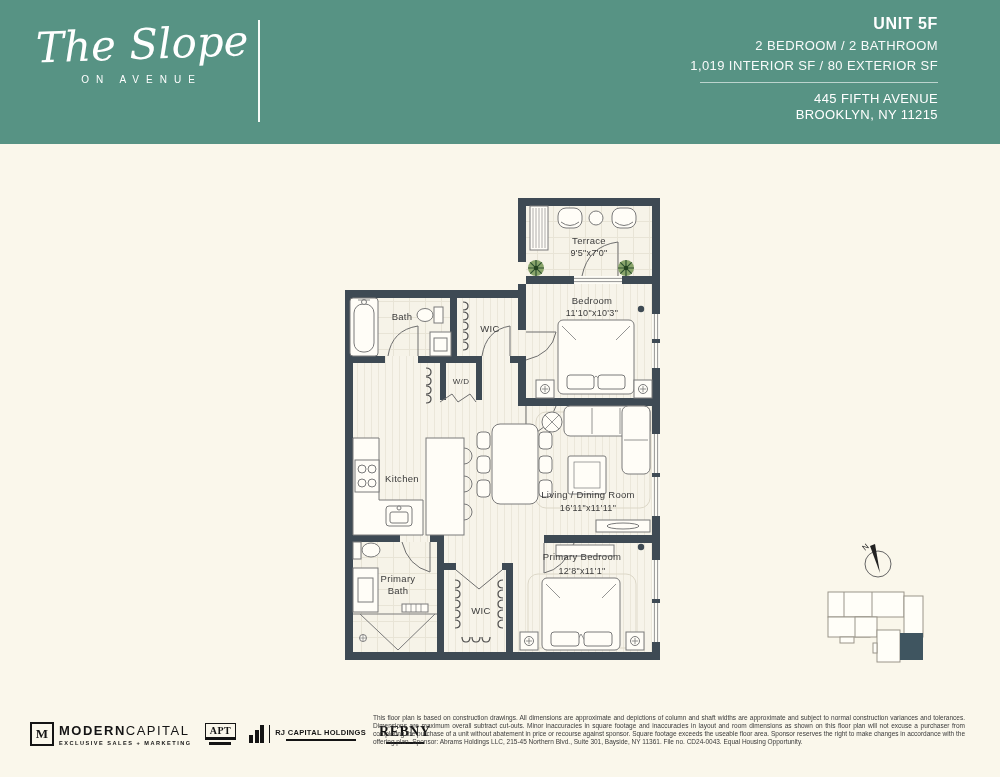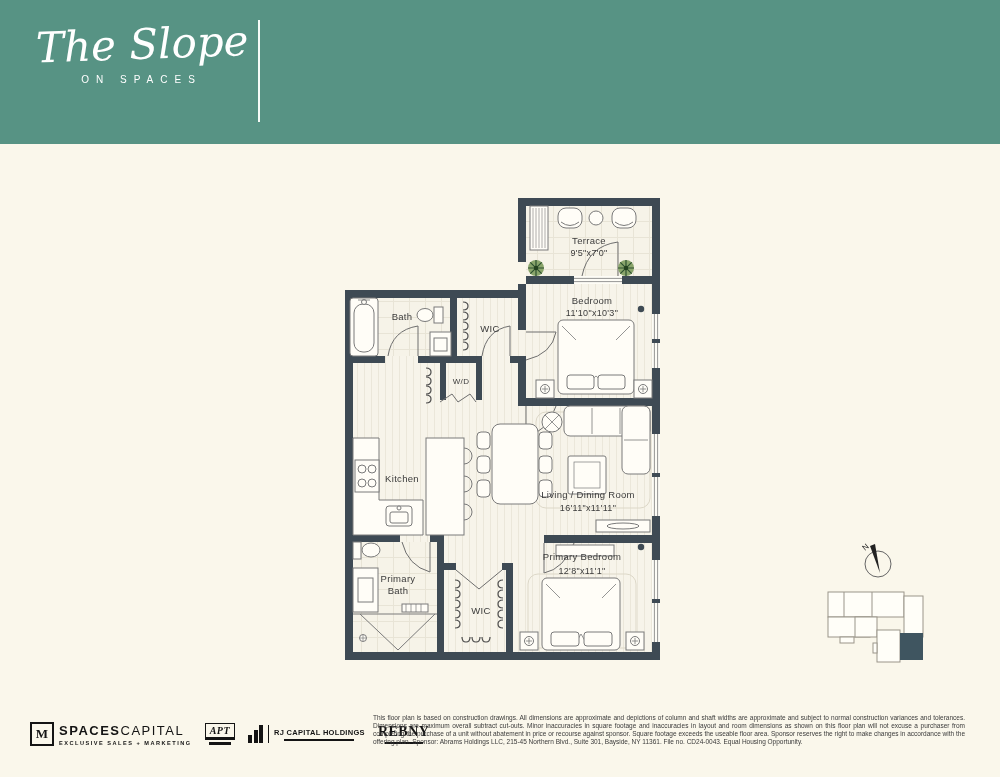--- a/index.html
+++ b/index.html
@@ -27,41 +27,49 @@
   
   .logos{position:absolute;left:30px;top:722px;display:flex;align-items:center;gap:13px;color:#141414;}
   .logo-ms{display:flex;align-items:center;gap:5px;}
   .ms-mark{width:20px;height:20px;border:2px solid #141414;font-family:"Liberation Serif",serif;
     font-weight:bold;font-size:13px;display:flex;align-items:center;justify-content:center;}
   .ms-name{font-size:13px;letter-spacing:1.5px;white-space:nowrap;}
   .ms-name b{font-weight:800;}
   .ms-tag{font-size:5.6px;font-weight:bold;letter-spacing:1.5px;margin-top:2px;}
   .logo-apt{text-align:center;}
   .apt-box{border:1.5px solid #141414;padding:1px 4px;font-family:"Liberation Serif",serif;
-    font-weight:bold;font-size:10px;letter-spacing:.5px;border-bottom-width:3px;font-style:italic;}
+    font-weight:bold;font-size:10px;letter-spacing:.5px;border-bottom-width:3px;}
   .mini-bar{height:3px;background:#141414;margin:2px auto 0;}
   .logo-rj{display:flex;align-items:center;gap:5px;}
   .rj-icon{display:flex;align-items:flex-end;gap:1.5px;height:18px;}
   .rj-icon i{display:block;width:4px;background:#141414;}
   .rj-div{width:1px;height:18px;background:#141414;}
   .rj-name{font-size:7.5px;font-weight:800;letter-spacing:.3px;white-space:nowrap;}
   .logo-rebny{}
   .rebny-name{font-family:"Liberation Serif",serif;font-weight:bold;font-size:14px;letter-spacing:.5px;}
   .disclaimer{position:absolute;left:373px;top:714px;width:592px;margin:0;
     font-size:6.5px;line-height:1.24;color:#3a3a3a;text-align:justify;}
 </style>
 </head>
 <body>
 
 <div class="header">
   <div class="logo">
     <div class="logo-script">The Slope</div>
-    <div class="logo-sub">ON SPACES</div>
+    <div class="logo-sub">ON AVENUE</div>
   </div>
   <div class="logo-divider"></div>
+  <div class="header-right">
+    <div class="unit">UNIT 5F</div>
+    <div class="spec">2 BEDROOM  /  2 BATHROOM</div>
+    <div class="spec">1,019 INTERIOR SF  /  80 EXTERIOR SF</div>
+    <div class="hdr-divider"></div>
+    <div class="addr">445 FIFTH AVENUE</div>
+    <div class="addr">BROOKLYN, NY 11215</div>
+  </div>
 </div>
 
 <svg class="plan" width="340" height="490" viewBox="0 0 340 490">
   <defs>
     <pattern id="plank" width="7" height="14" patternUnits="userSpaceOnUse">
       <rect width="7" height="14" fill="#f7f4ea"></rect>
       <path d="M6.5 0 V14" stroke="#ebe7da" stroke-width="1"></path>
     </pattern>
     <pattern id="tile" width="16" height="16" patternUnits="userSpaceOnUse">
       <rect width="16" height="16" fill="#f6f3e8"></rect>
@@ -312,21 +320,21 @@
     <rect x="53" y="103" width="4" height="10"></rect>
     <path d="M24 52 V77 M52 52 V77" fill="none"></path>
     <rect x="80" y="93" width="23" height="27" fill="#3f5560" stroke="none"></rect>
   </g>
 </svg>
 
 <div class="logos">
   <div class="logo-ms">
     <div class="ms-mark">M</div>
     <div>
-      <div class="ms-name"><b>SPACES</b><span>CAPITAL</span></div>
+      <div class="ms-name"><b>MODERN</b><span>CAPITAL</span></div>
       <div class="ms-tag">EXCLUSIVE SALES + MARKETING</div>
     </div>
   </div>
   <div class="logo-apt">
     <div class="apt-box">APT</div>
     <div class="mini-bar" style="width:22px"></div>
   </div>
   <div class="logo-rj">
     <div class="rj-icon">
       <i style="height:8px"></i>

